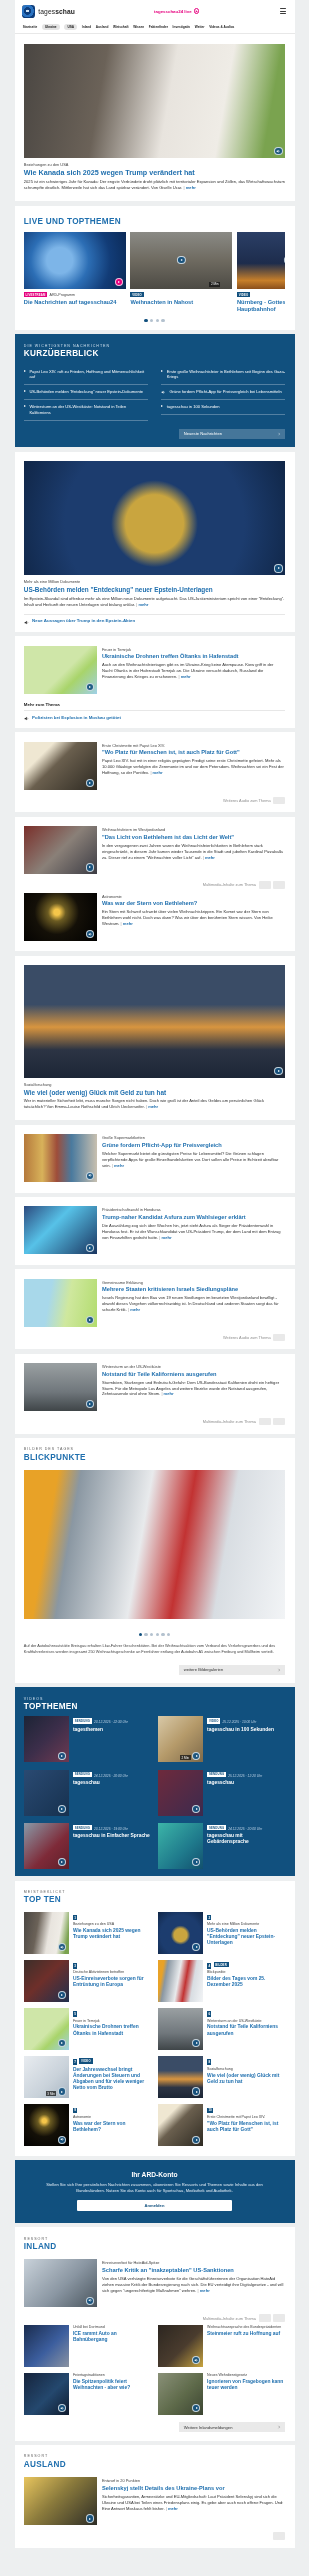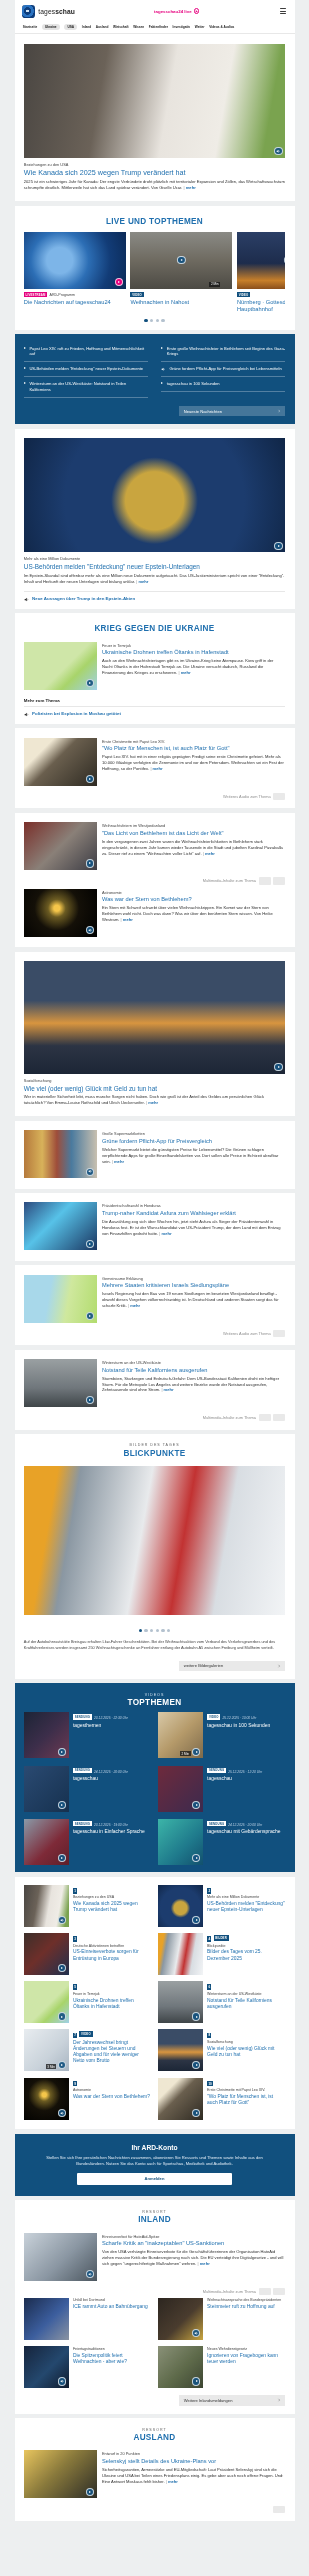--- a/index.html
+++ b/index.html
@@ -16,36 +16,36 @@
        background:radial-gradient(circle at 42% 46%,#cfe4f7 0 1.3px,#0d3d7c 1.5px 3.6px,#2a72c0 3.9px 6.2px,#0d3d7c 6.4px);}
   .logo-text{font-size:6.7px;color:#1d1d1d;margin-left:3.6px;letter-spacing:0.1px;}
   .live{color:#e6007e;font-size:4.4px;font-weight:bold;display:flex;align-items:center;gap:2.1px;}
   .live-play{width:5.7px;height:5.7px;border:0.8px solid #e6007e;border-radius:50%;display:flex;align-items:center;justify-content:center;font-size:2.6px;padding-left:0.5px;}
   .burger{width:8.8px;padding:1px;}
   .burger i{display:block;height:1px;background:#3c3c3c;margin:1.3px 0;border-radius:0.5px;}
   .nav{display:flex;gap:4.6px;align-items:center;padding:2.6px 8.2px 3.6px;border-bottom:0.5px solid #e8e8e8;font-size:3.2px;font-weight:bold;color:#222;white-space:nowrap;}
   .nav a{color:#222;}
   .nav a.pill{background:#e4e4e4;border-radius:4.1px;padding:1px 3.1px;}
   
-  .sechead{text-align:center;padding:3.1px 0 5.2px;}
+  .sechead{text-align:left;padding:3.1px 0 5.2px;}
   .kicker{font-size:3.6px;letter-spacing:1px;color:#5e5e5e;text-transform:uppercase;}
   .sec-title{font-size:8.2px;font-weight:bold;color:#1f6fae;letter-spacing:0.3px;margin:1.5px 0 0;}
   .blue .kicker{color:#cfe0ee;}
   .blue .sec-title{color:#fff;}
   
   .art{display:flex;gap:5.2px;padding:3.1px 0;}
   .art.hero{display:block;}
   .thumb{position:relative;display:block;background:#ccc;flex:none;width:73px;height:48px;}
   .art.hero .thumb{width:100%;height:114px;margin-bottom:4.1px;}
   .abody{flex:1;min-width:0;}
   .topline{font-size:3.9px;color:#3f3f3f;margin:1px 0 1.5px;line-height:1.35;}
   .badge{display:inline-block;background:#11507e;color:#fff;font-weight:bold;font-size:2.8px;padding:0.8px 1.8px;margin-right:2.1px;letter-spacing:0.2px;vertical-align:middle;}
   .badge.magenta{background:#e6007e;}
   .badge.onblue{background:#fff;color:#11507e;}
-  .title{color:#1f6fae;font-weight:normal;display:block;line-height:1.18;}
+  .title{color:#1f6fae;font-weight:bold;display:block;line-height:1.18;}
   .title.xl{font-size:7.2px;}
   .title.l{font-size:6.4px;}
   .title.m{font-size:5.7px;}
   .title.s{font-size:4.9px;line-height:1.25;}
   .teaser{font-size:4.1px;color:#2e2e2e;line-height:1.45;margin:2.1px 0 0;}
   .teaser .bar{color:#999;}
   .mehr{color:#1f6fae;font-weight:bold;}
   
   .media{position:absolute;right:2.6px;bottom:2.6px;width:8.2px;height:8.2px;border-radius:50%;background:rgba(21,82,128,.92);color:#fff;display:flex;align-items:center;justify-content:center;border:0.5px solid rgba(255,255,255,.75);}
   .media .tri{width:0;height:0;border-left:2.6px solid #fff;border-top:1.8px solid transparent;border-bottom:1.8px solid transparent;margin-left:0.5px;}
@@ -225,20 +225,24 @@
           <div class="dots">
             <button class="dot on"></button>
             <button class="dot"></button>
             <button class="dot"></button>
             <button class="dot"></button>
           </div>
         </div>
       </section>
       <section class="wrap blue">
         <div class="inner">
+          <div class="sechead">
+            <div class="kicker">DIE WICHTIGSTEN NACHRICHTEN</div>
+            <h2 class="sec-title">KURZÜBERBLICK</h2>
+          </div>
           <div class="kcols">
             <div class="kcol">
               <div class="kitem">
                 <span class="kico"></span>
                 <a>Papst Leo XIV. ruft zu Frieden, Hoffnung und Mitmenschlichkeit auf</a>
               </div>
               <div class="kitem">
                 <span class="kico"></span>
                 <a>US-Behörden melden "Entdeckung" neuer Epstein-Dokumente</a>
               </div>
@@ -295,23 +299,20 @@
             <span class="ric"><svg viewBox="0 0 24 24">
                 <path fill="currentColor" d="M3 9v6h4l6 5V4L7 9H3z"></path>
                 <path d="M16 8a6 6 0 0 1 0 8" stroke="currentColor" stroke-width="2" fill="none"></path>
               </svg></span>
             <a>Neue Aussagen über Trump in den Epstein-Akten</a>
           </div>
         </div>
       </section>
       <section class="wrap">
         <div class="inner">
-          <div class="sechead">
-            <h2 class="sec-title">KRIEG GEGEN DIE UKRAINE</h2>
-          </div>
           <article class="art row">
             <a class="thumb i-mapua">
               <span class="media ">
                 <span class="tri"></span>
               </span>
             </a>
             <div class="abody">
               <div class="topline"><span class="tl-text">Feuer in Temrjuk</span></div>
               <a class="title m">Ukrainische Drohnen treffen Öltanks in Hafenstadt</a>
               <p class="teaser"><span>Auch an den Weihnachtsfeiertagen gibt es im Ukraine-Krieg keine Atempause. Kiew griff in der Nacht Öltanks in der Hafenstadt Temrjuk an. Die Ukraine versucht dadurch, Russland die Finanzierung des Krieges zu erschweren. </span><span class="bar">| </span><a class="mehr">mehr</a></p>
@@ -606,20 +607,24 @@
               <div class="abody">
                 <div class="ttenhead"><span class="badge onblue">SENDUNG</span><span class="senddate">24.12.2025 · 20:00 Uhr</span></div>
                 <a class="title s">tagesschau mit Gebärdensprache</a>
               </div>
             </div>
           </div>
         </div>
       </section>
       <section class="wrap">
         <div class="inner">
+          <div class="sechead">
+            <div class="kicker">MEISTGEKLICKT</div>
+            <h2 class="sec-title">TOP TEN</h2>
+          </div>
           <div class="grid">
             <div class="sm ">
               <a class="thumb i-canada">
                 <span class="media ">
                   <svg viewBox="0 0 24 24">
                     <path fill="currentColor" d="M3 9v6h4l6 5V4L7 9H3z"></path>
                     <path d="M16 8a6 6 0 0 1 0 8" stroke="currentColor" stroke-width="2" fill="none"></path>
                   </svg>
                 </span>
               </a>

